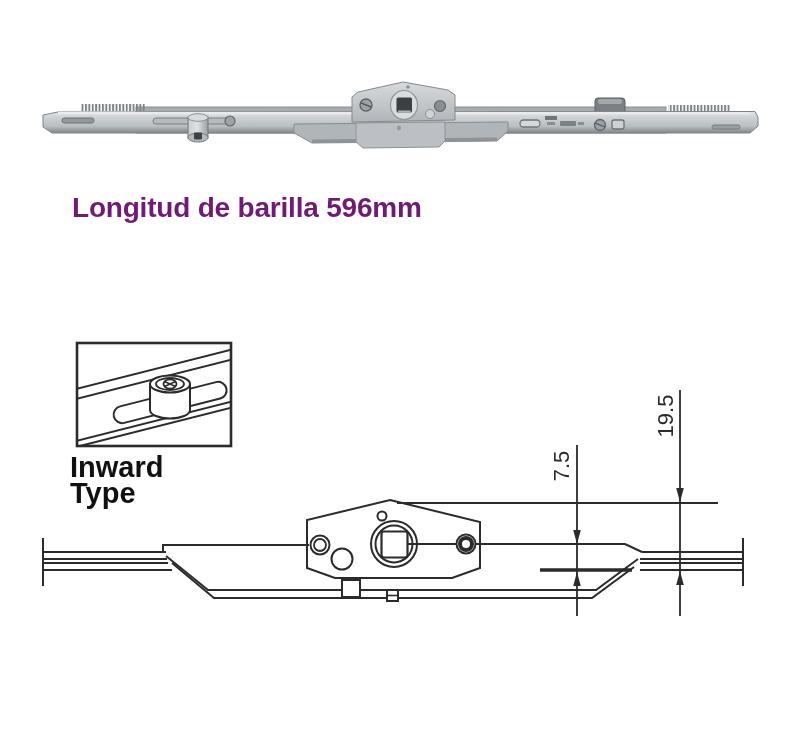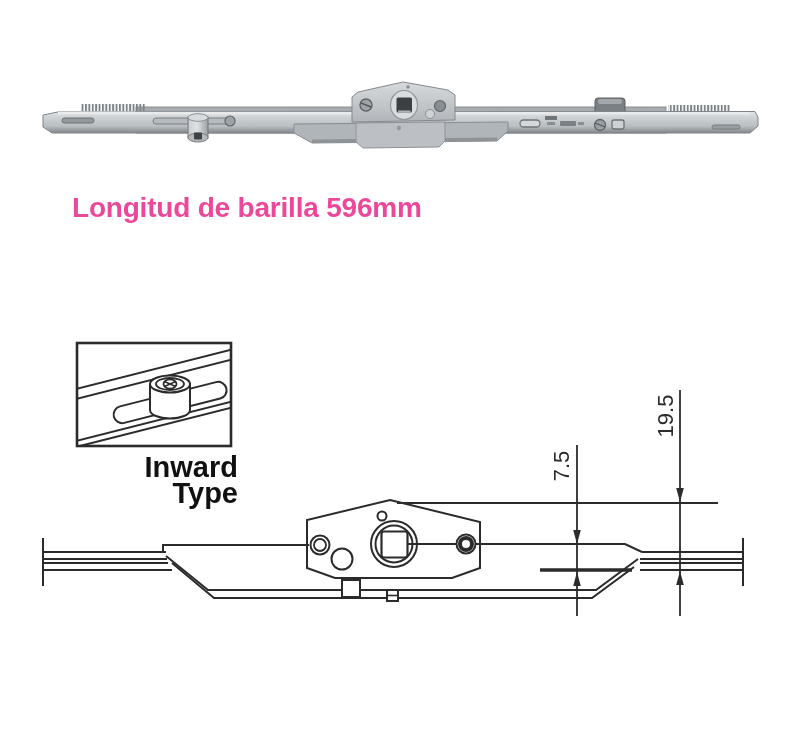--- a/index.html
+++ b/index.html
@@ -2,26 +2,26 @@
 <html><head>
 <meta charset="utf-8">
 <style>
   html,body{margin:0;padding:0;background:#ffffff;}
   .sheet{
     position:relative;width:800px;height:734px;background:#ffffff;
     overflow:hidden;font-family:"Liberation Sans",sans-serif;
   }
   .sheet svg{position:absolute;left:0;top:0;}
   .headline{
-    position:absolute;left:72px;top:186px;color:#ec4899;
+    position:absolute;left:72px;top:186px;color:#701a75;
     font-weight:700;font-size:28px;line-height:44px;letter-spacing:-0.2px;
     white-space:nowrap;
   }
   .inset-label{
-    position:absolute;left:70px;top:454px;width:168px;text-align:right;
+    position:absolute;left:70px;top:454px;width:168px;text-align:left;
     color:#111111;font-weight:700;font-size:29px;line-height:26px;
   }
   .dim-text{
     font-family:"Liberation Sans",sans-serif;font-size:22px;fill:#2b2b2b;
   }
 </style>
 </head>
 <body>
 
 <div class="sheet">

